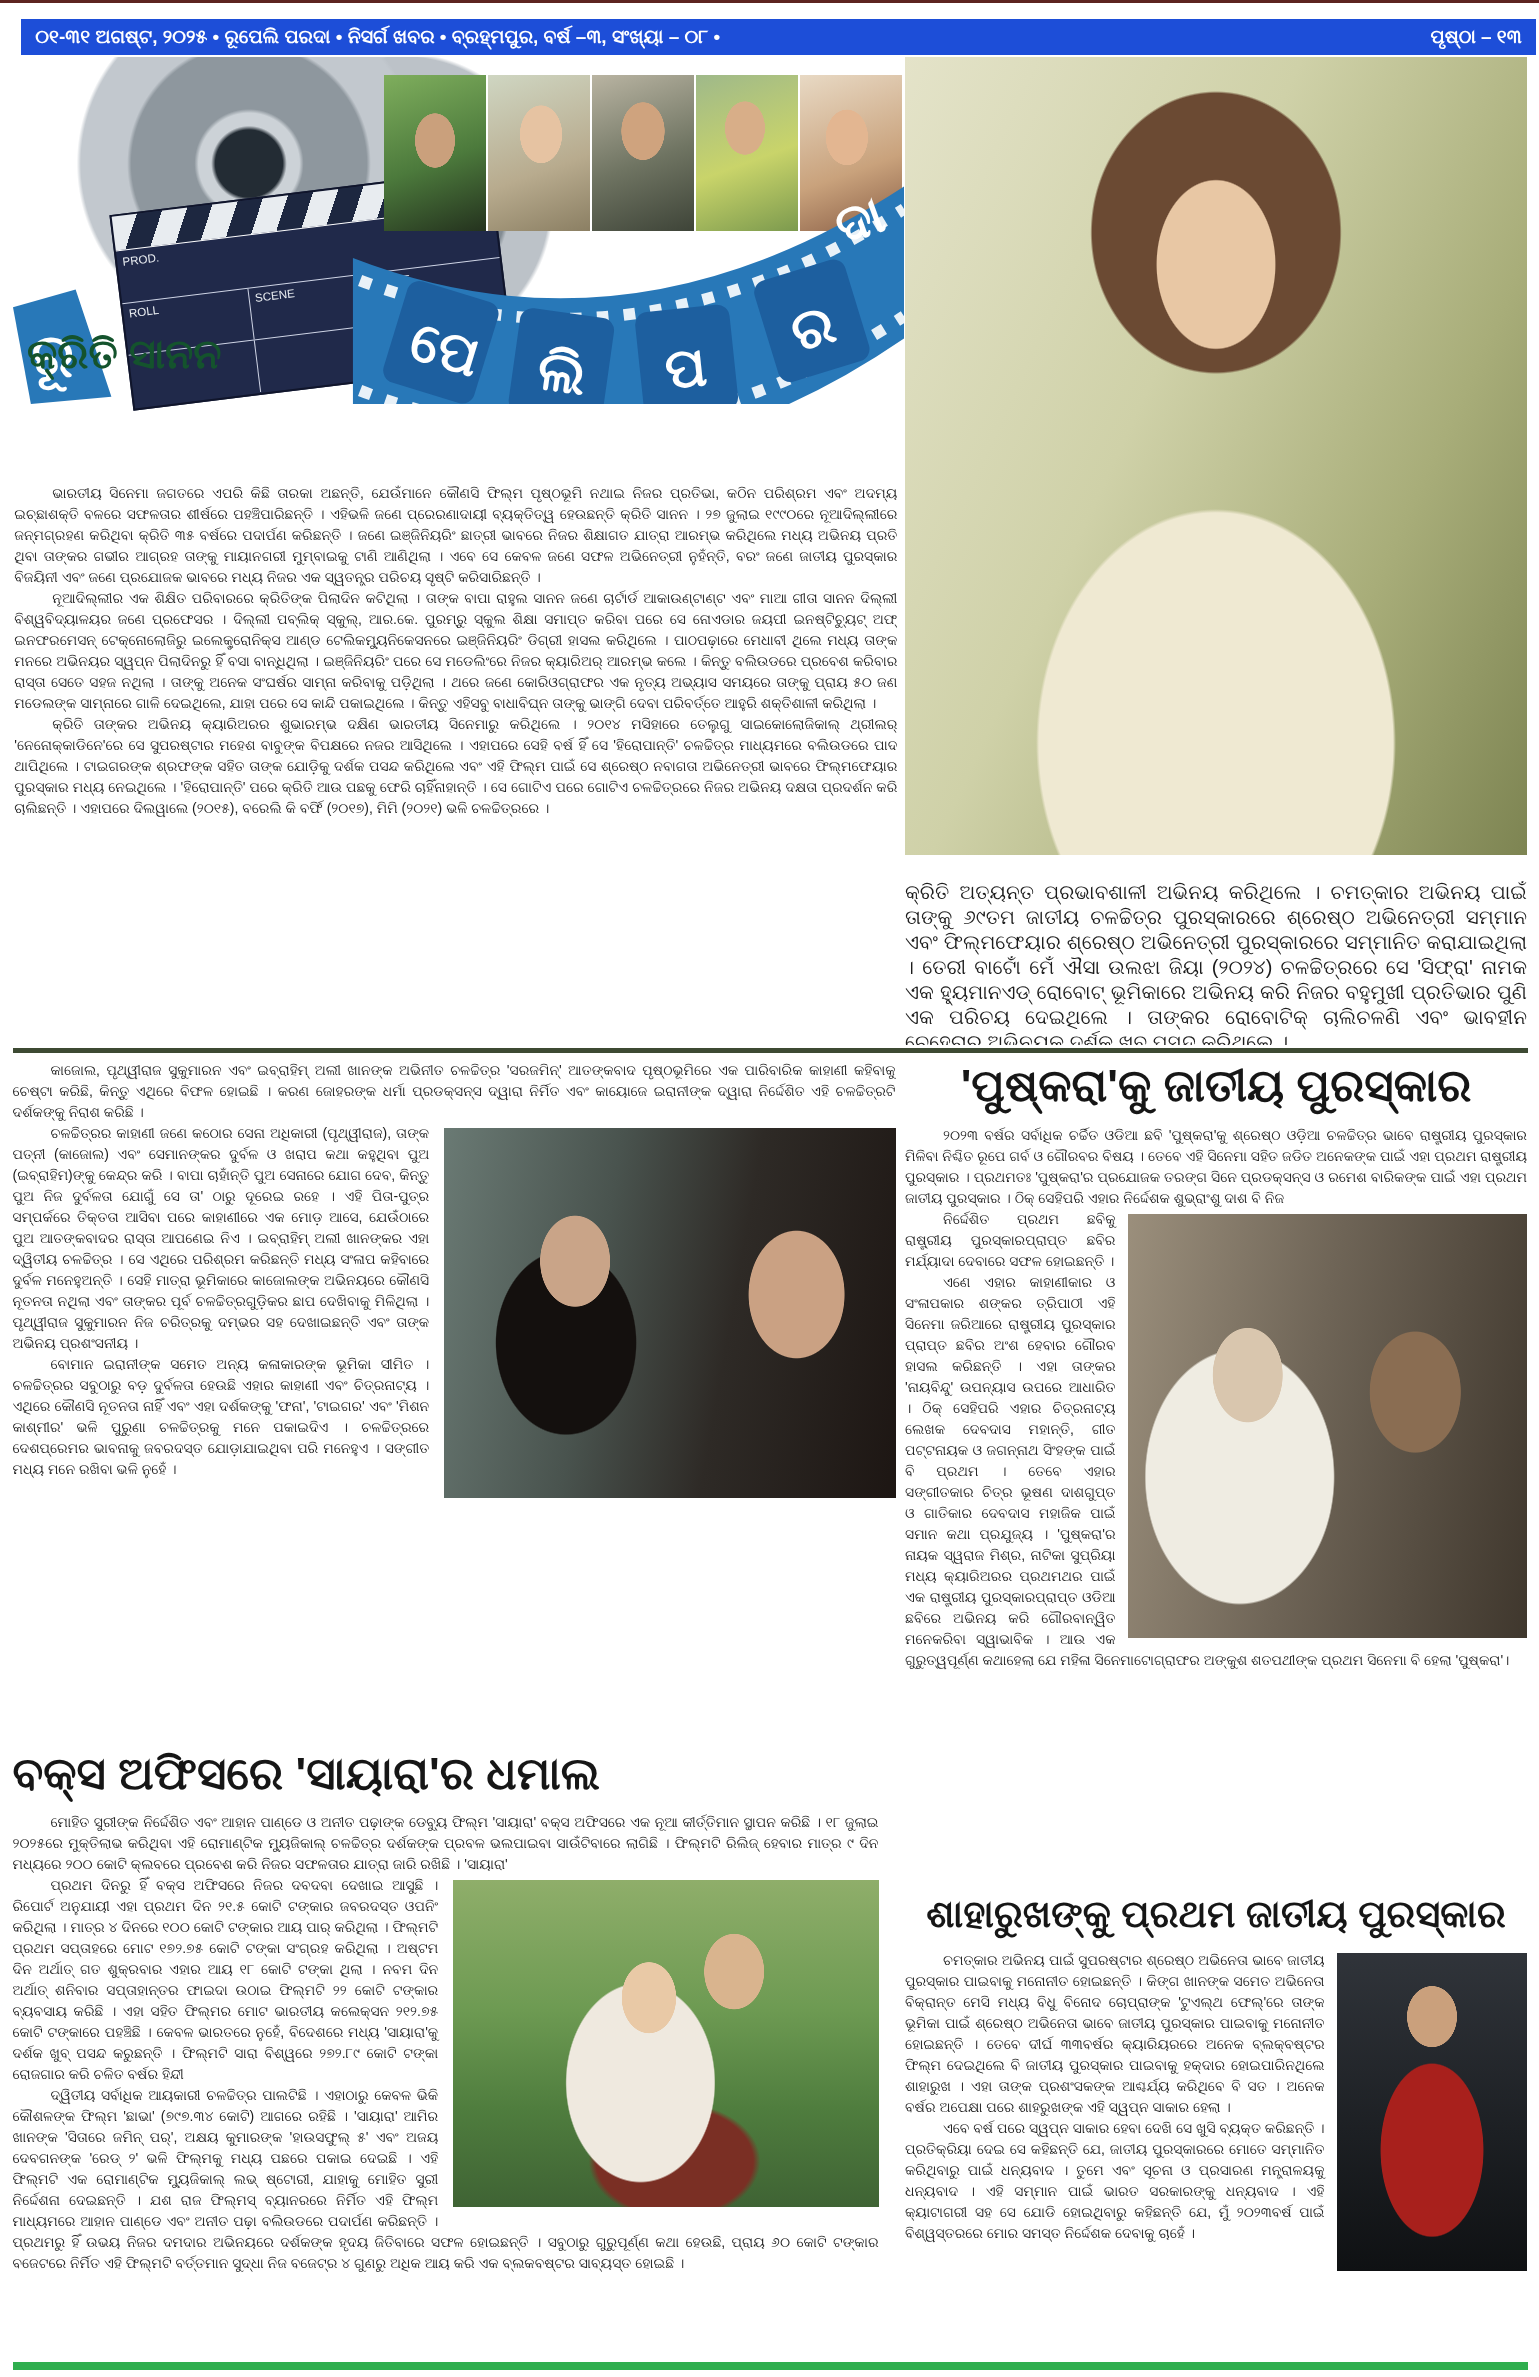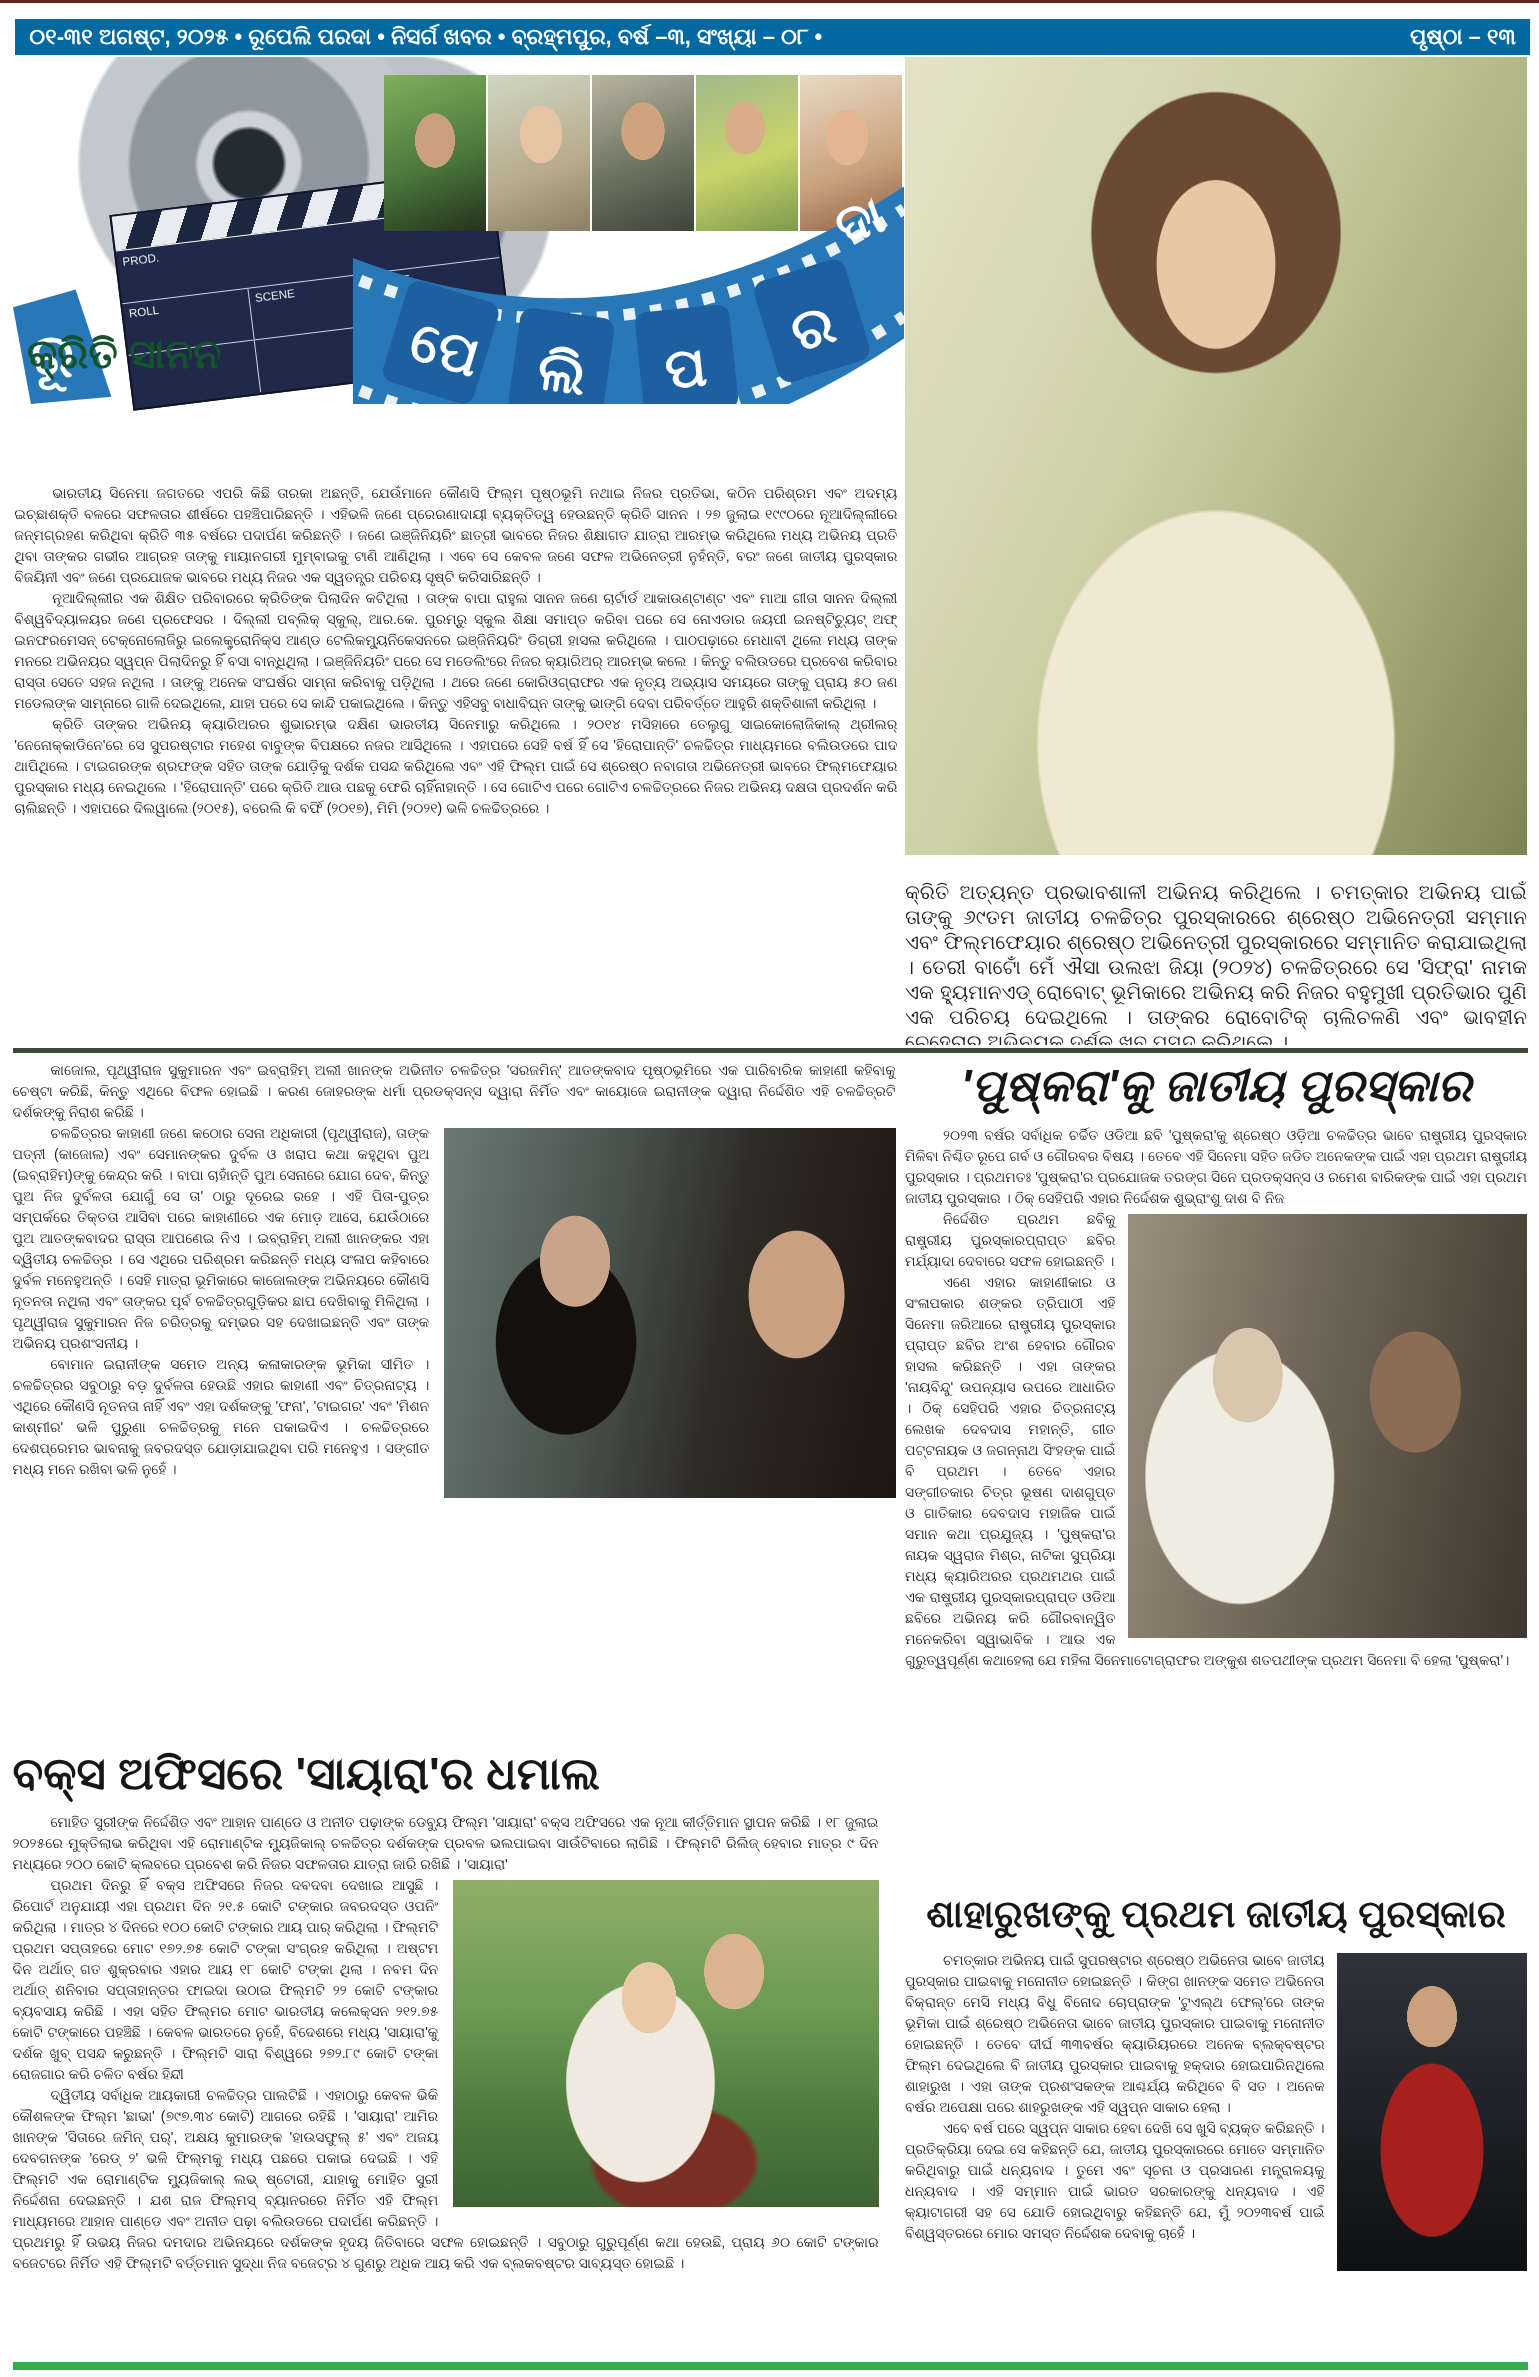--- a/index.html
+++ b/index.html
@@ -1,23 +1,23 @@
 <!DOCTYPE html>
 <html style="font-size:14.3px"><head>
 <meta charset="utf-8">
 <style>
   html,body{margin:0;padding:0;background:#ffffff;}
   .page{position:relative;width:1540px;height:2377px;background:#fff;
         font-family:"Liberation Sans",sans-serif;overflow:hidden;color:#1c1c1c;}
 
   
   .topline{position:absolute;left:0;top:0;width:1540px;height:2.7px;background:#5d2420;}
-  .topbar{position:absolute;left:15px;top:19px;width:1515px;height:36px;background:#0369a1;
+  .topbar{position:absolute;left:21px;top:19px;width:1515px;height:36px;background:#1d4ed8;
           color:#fff;display:flex;justify-content:space-between;align-items:center;
-          padding:0 14.3px;box-sizing:border-box;font-size:22px;font-weight:bold;white-space:nowrap;}
+          padding:0 14.3px;box-sizing:border-box;font-size:19px;font-weight:bold;white-space:nowrap;}
 
   
   .masthead{position:absolute;left:12.5px;top:57px;width:891px;height:347px;}
   .reel{position:absolute;left:0;top:0;width:590px;height:333px;
         background:
           radial-gradient(circle at 40% 32%, #232c34 0 8%, #ccd2d7 9% 12%, #8e979e 13% 28%, #c2c8ce 29% 40%, rgba(0,0,0,0) 41%),
           radial-gradient(circle at 66% 44%, #1d242b 0 6%, #c9cfd4 7% 10%, #838c93 11% 24%, #bcc2c8 25% 34%, rgba(0,0,0,0) 35%);}
   .clapper{position:absolute;left:107px;top:134px;width:384px;height:197px;background:#20294a;
            transform:rotate(-7deg);border:2.7px solid #10152b;box-sizing:border-box;}
   .clapper-stripes{height:34px;background:repeating-linear-gradient(115deg,#e8ecf0 0 23px,#1d2740 23px 46px);border-bottom:1.8px solid #fff;}
@@ -59,21 +59,21 @@
   .art-body{font-size:14px;line-height:21px;text-align:justify;}
   .kajol{left:12.5px;top:1060px;width:883px;height:685px;}
   .kajol .art-head{font-size:47px;line-height:54px;}
   .kajol-photo{float:right;width:452px;height:370px;margin:5.4px 0 9px 14.3px;
     background:
       radial-gradient(82px 109px at 78% 45%, #caa183 0 58%, rgba(0,0,0,0) 59%),
       radial-gradient(63px 82px at 29% 36%, #c9a488 0 55%, rgba(0,0,0,0) 56%),
       radial-gradient(116px 152px at 27% 58%, #14100e 0 60%, rgba(0,0,0,0) 61%),
       linear-gradient(100deg,#6a7a74 0%,#49534e 35%,#2e2a26 62%,#1d1613 100%);}
   .pushkara{left:905px;top:1060px;width:622px;height:792px;}
-  .pushkara .art-head{font-size:45px;line-height:52px;font-style:italic;}
+  .pushkara .art-head{font-size:45px;line-height:52px;}
   .pushkara-photo{float:right;width:399px;height:424px;margin:5.4px 0 9px 12.5px;
     background:
       radial-gradient(63px 85px at 30% 38%, #d9c6ae 0 55%, rgba(0,0,0,0) 56%),
       radial-gradient(156px 210px at 28% 62%, #efece2 0 60%, rgba(0,0,0,0) 61%),
       radial-gradient(82px 109px at 72% 42%, #8a6d52 0 55%, rgba(0,0,0,0) 56%),
       linear-gradient(100deg,#9b8f7c 0%,#6f6557 45%,#3f372d 100%);}
   .saiyaara{left:12.5px;top:1749px;width:866px;height:617px;}
   .saiyaara .art-head{font-size:45px;line-height:50px;text-align:left;}
   .saiyaara-photo{float:right;width:426px;height:327px;margin:5.4px 0 9px 14.3px;
     background:

